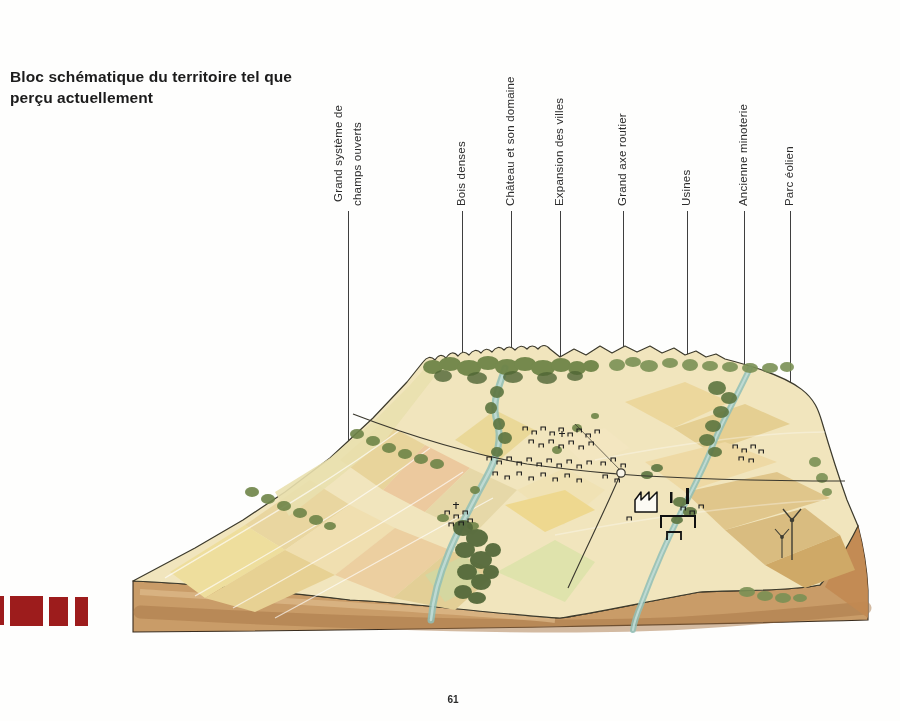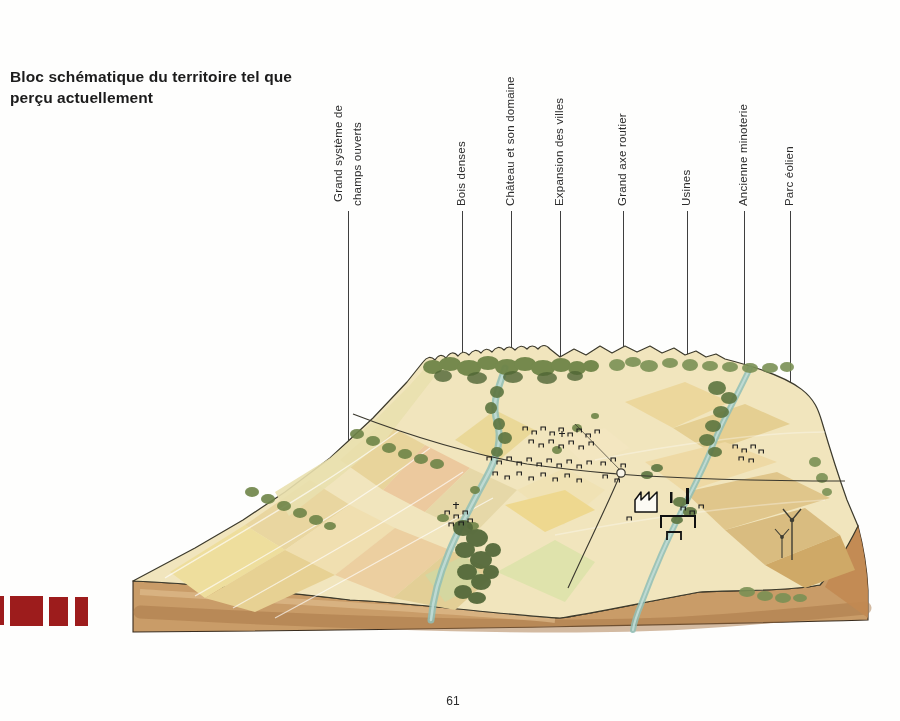--- a/index.html
+++ b/index.html
@@ -7,21 +7,21 @@
         font-family:"Liberation Sans","DejaVu Sans",sans-serif;padding-left:8px;}
   .title{position:absolute;left:10px;top:66px;width:310px;font-size:15.5px;line-height:21px;
          font-weight:bold;color:#1c1c1c;letter-spacing:.1px;}
   .ann-label{position:absolute;transform:rotate(-90deg);transform-origin:0 0;
              white-space:nowrap;font-size:11.5px;line-height:13px;height:13px;
              color:#2d2d2d;letter-spacing:.2px;}
   .ann-line{position:absolute;width:1px;background:#3f3f3f;}
   .ann-dot{position:absolute;width:3px;height:3px;background:#3f3f3f;border-radius:2px;}
   .red-block{position:absolute;background:#9d1c1c;}
   .page-number{position:absolute;left:436px;top:694px;width:34px;text-align:center;
-               font-size:12px;color:#2b2b2b;}
+               font-size:10px;color:#2b2b2b;font-weight:bold;}
   svg{display:block;}
 </style>
 </head>
 <body>
 
 <div class="page">
 
   <div class="title">
     <span>Bloc schématique du territoire tel que</span><br>
     <span>perçu actuellement</span>

